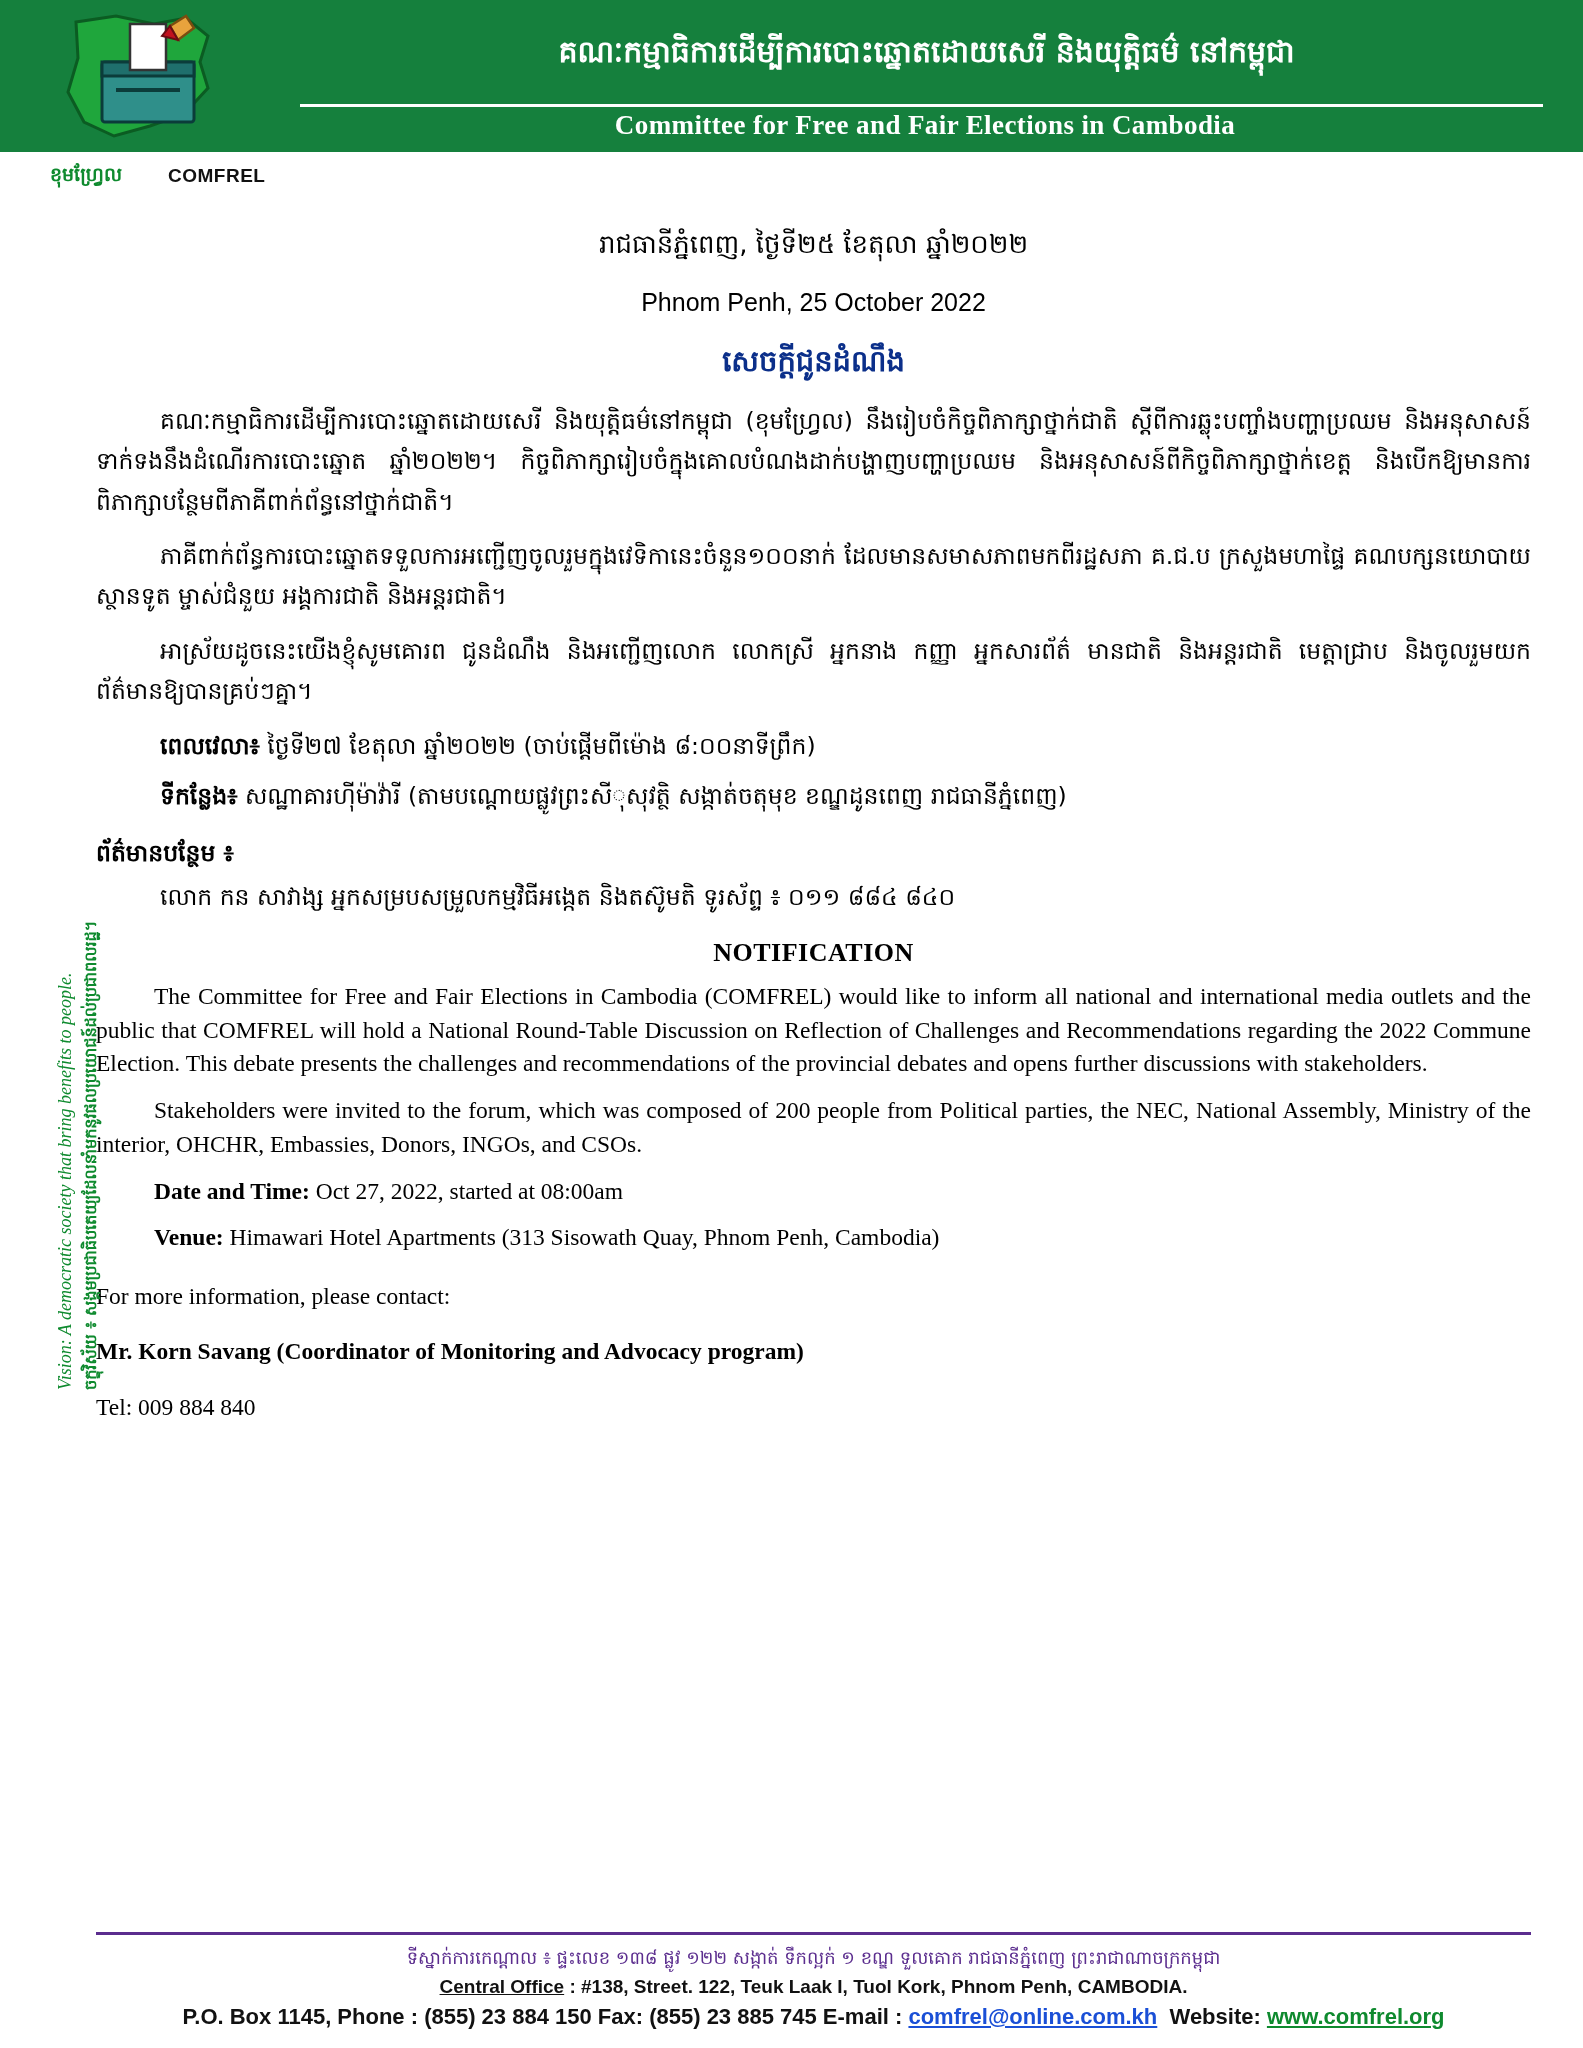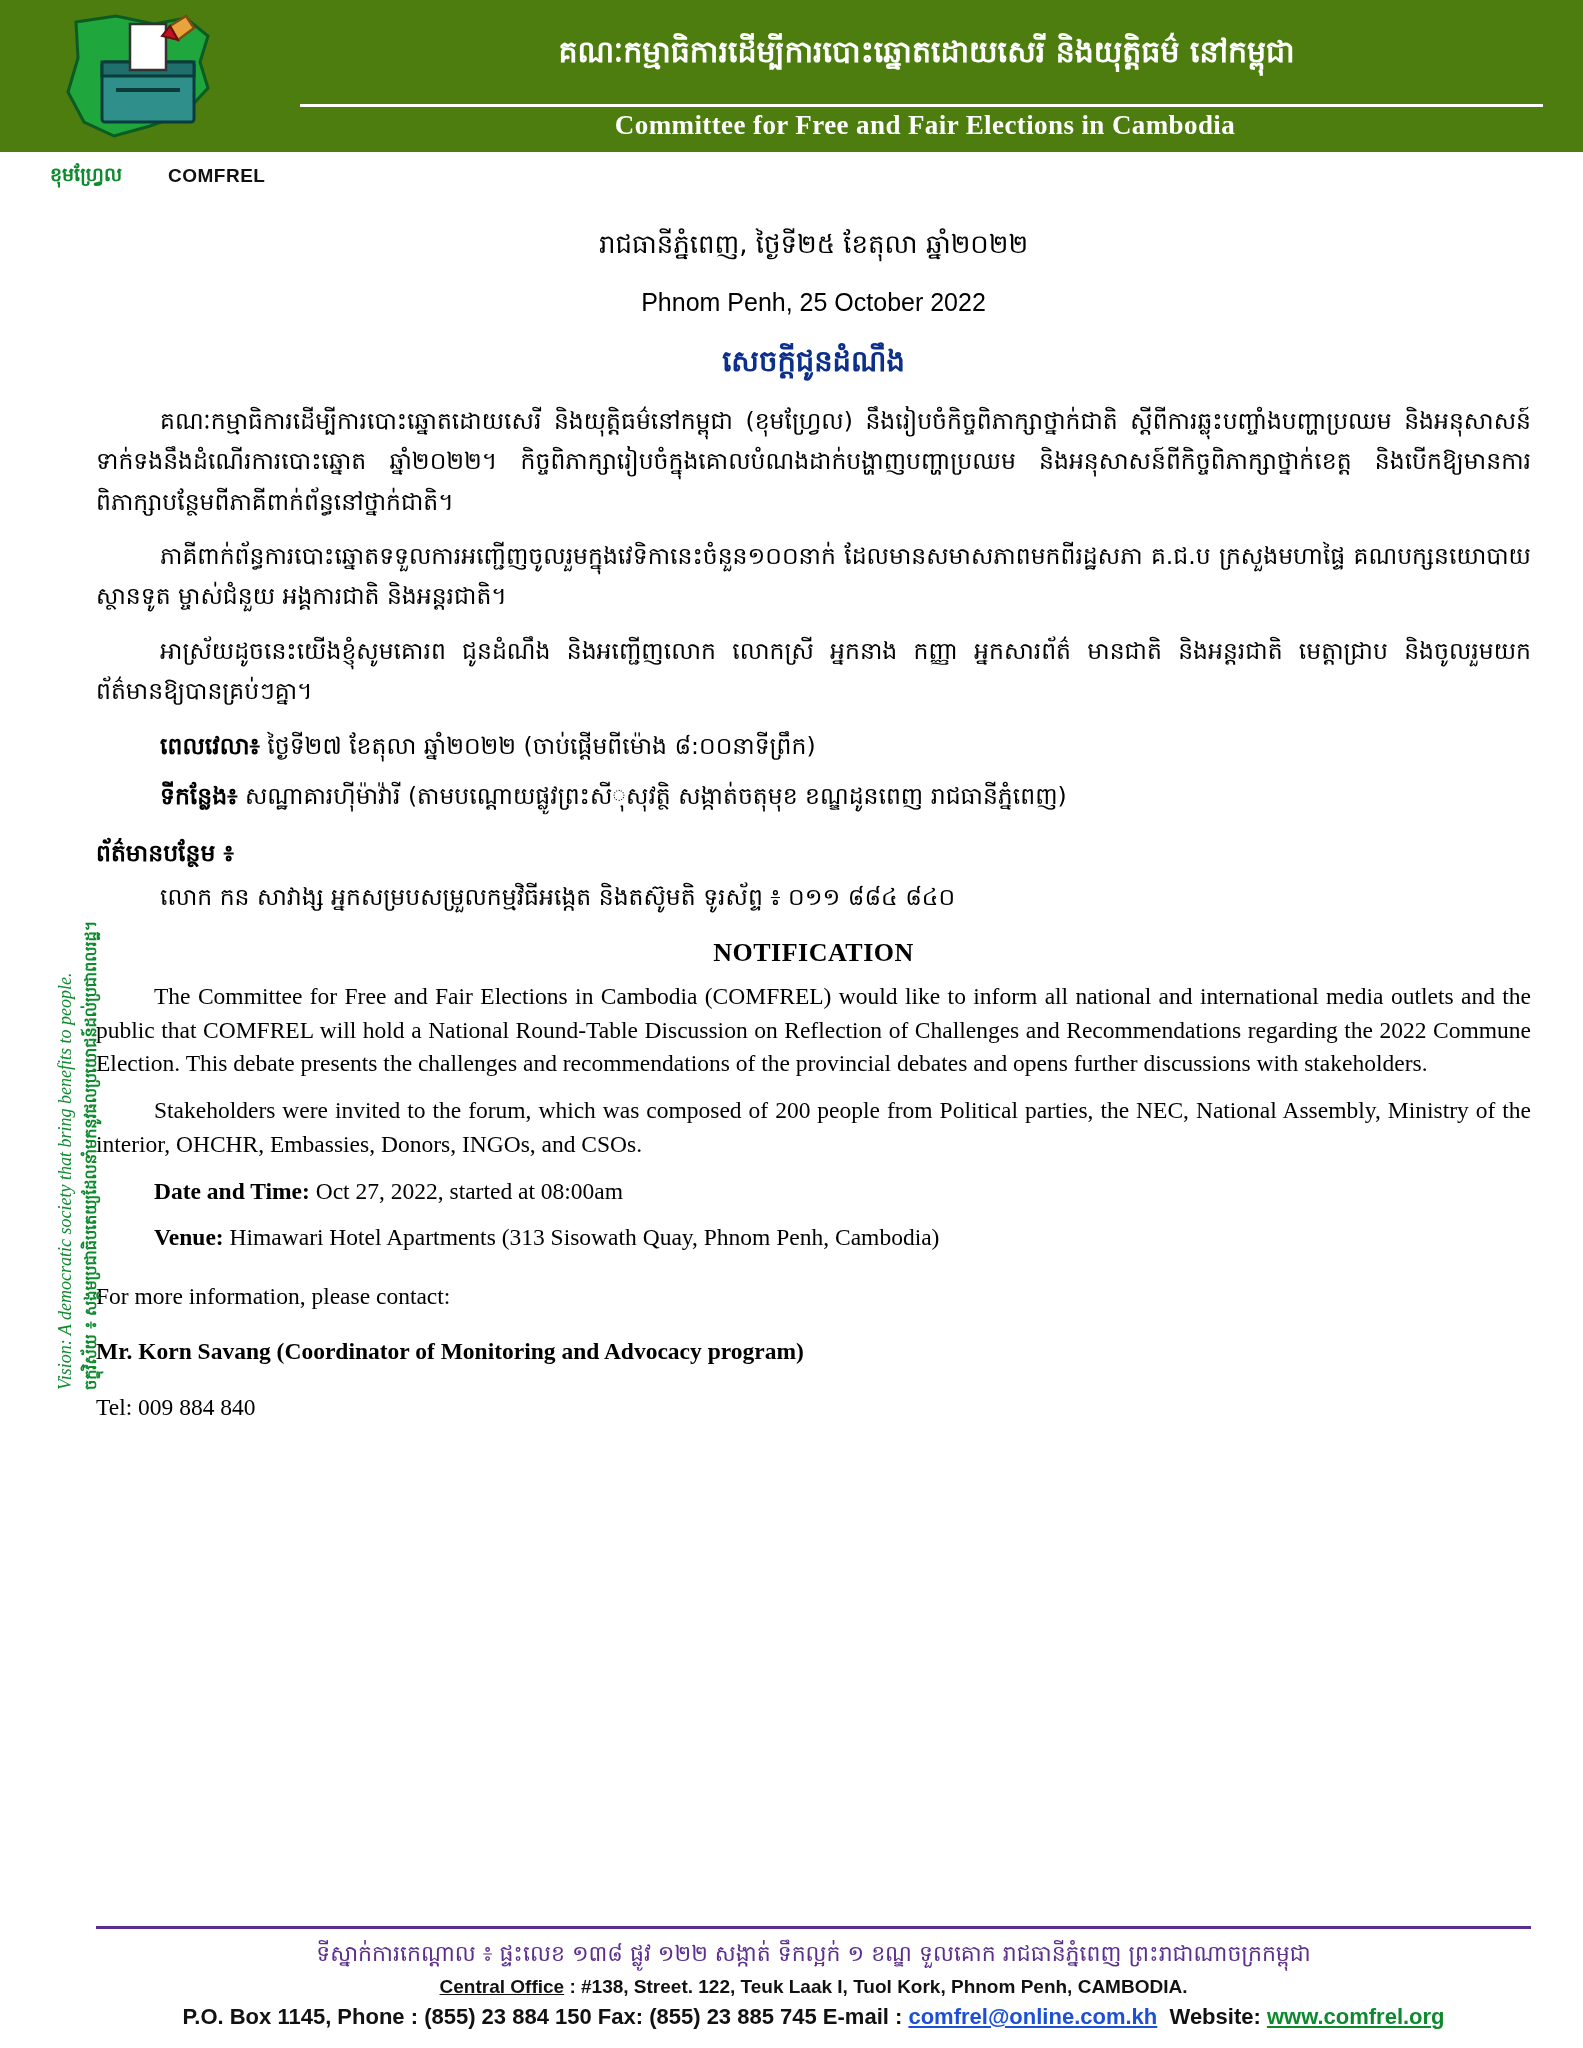--- a/index.html
+++ b/index.html
@@ -17,21 +17,21 @@
   .page {
     width: 1583px;
     min-height: 2048px;
     position: relative;
     box-sizing: border-box;
     padding: 0 0 0 0;
   }
 
   
   .header-band {
-    background: #4d7c0f;
+    background: #15803d;
     height: 152px;
     position: relative;
     overflow: hidden;
   }
   .header-khmer {
     position: absolute;
     left: 300px;
     top: 34px;
     right: 30px;
     text-align: center;
@@ -226,21 +226,21 @@
     padding: 0 52px 0 96px;
   }
   .footer-rule {
     height: 3px;
     background: #5b2d8e;
     margin-bottom: 10px;
   }
   .footer-kh {
     text-align: center;
     font-family: "DejaVu Sans", sans-serif;
-    font-size: 22px;
+    font-size: 18px;
     color: #5b2d8e;
     line-height: 1.4;
   }
   .footer-en1 {
     text-align: center;
     font-family: "Liberation Sans", sans-serif;
     font-size: 19px;
     font-weight: bold;
     color: #111;
     margin-top: 6px;

